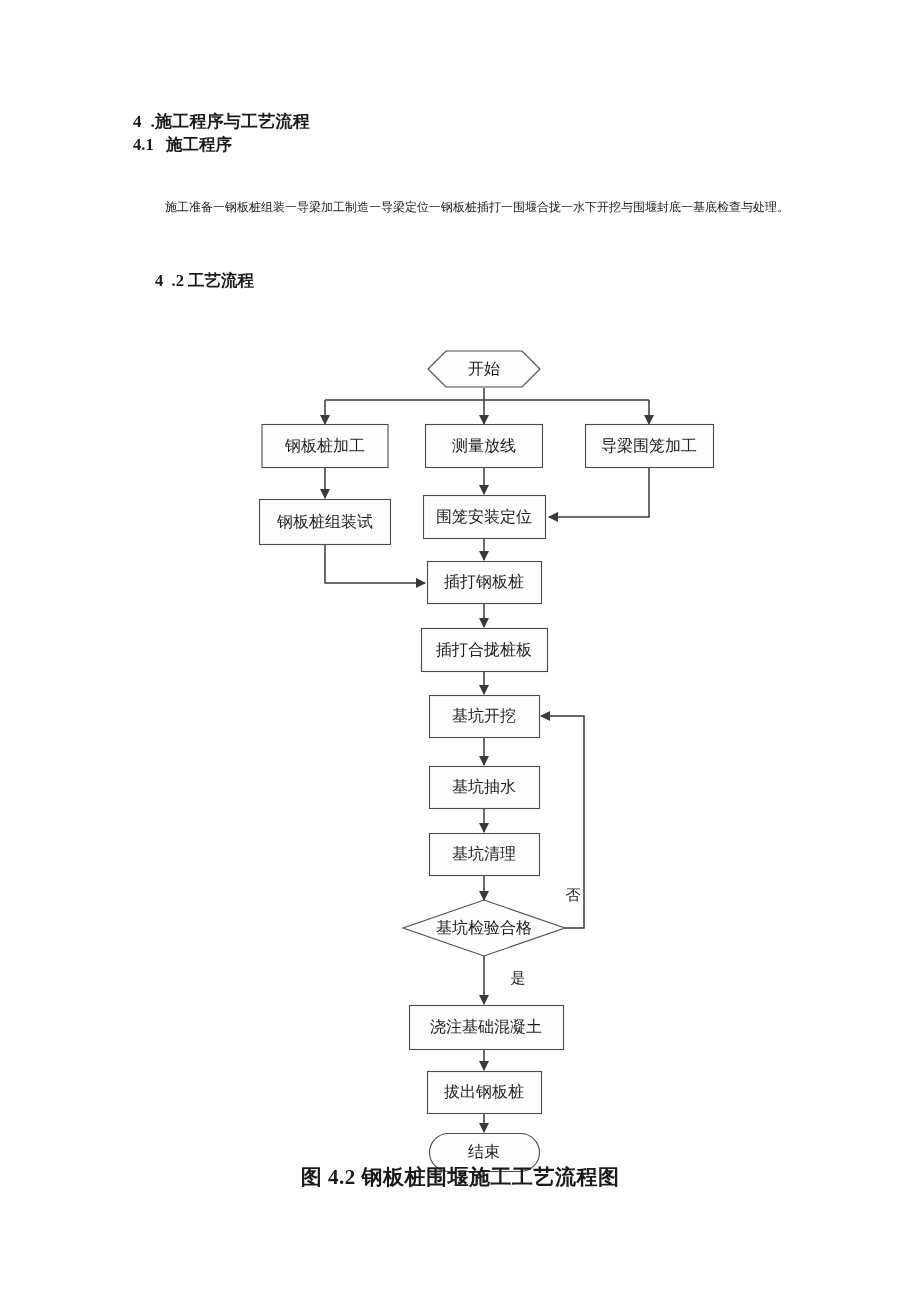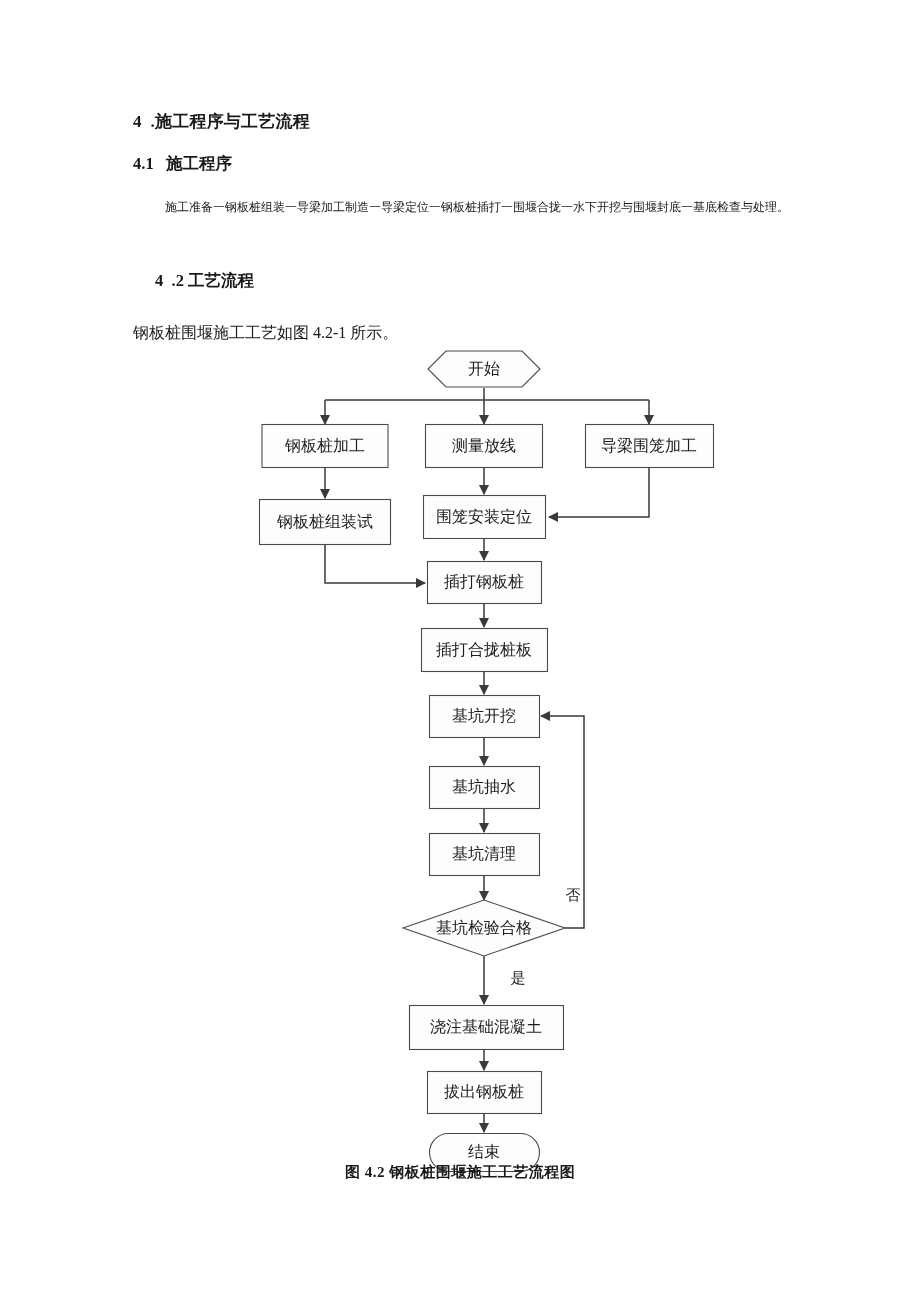--- a/index.html
+++ b/index.html
@@ -26,21 +26,21 @@
     left: 133px;
     top: 110px;
     font-size: 17px;
     font-weight: bold;
     letter-spacing: 0.2px;
     white-space: pre;
   }
   .h-sub1 {
     position: absolute;
     left: 133px;
-    top: 153px;
+    top: 134px;
     font-size: 16.5px;
     font-weight: bold;
     white-space: pre;
   }
   .h-sub2 {
     position: absolute;
     left: 143px;
     top: 270px;
     font-size: 16.5px;
     font-weight: bold;
@@ -64,21 +64,21 @@
     width: 660px;
     font-size: 16px;
     line-height: 30px;
   }
   .caption {
     position: absolute;
     left: 0;
     top: 1163px;
     width: 920px;
     text-align: center;
-    font-size: 15px;
+    font-size: 21px;
     font-weight: bold;
     letter-spacing: 0.5px;
   }
   .flow-wrap {
     position: absolute;
     left: 0;
     top: 0;
     width: 920px;
     height: 1301px;
     pointer-events: none;
@@ -115,21 +115,20 @@
 <div class="page">
 
   <div class="h-main">4  .施工程序与工艺流程</div>
 
   <div class="h-sub1">4.1   施工程序</div>
 
   <div class="para">施工准备一钢板桩组装一导梁加工制造一导梁定位一钢板桩插打一围堰合拢一水下开挖与围堰封底一基底检查与处理。</div>
 
   <div class="h-sub2">4  .2 工艺流程</div>
 
-  <div class="lead">钢板桩围堰施工工艺如图 4.2-1 所示。</div>
 
   <div class="flow-wrap">
     <svg width="920" height="1301" viewBox="0 0 920 1301" xmlns="http://www.w3.org/2000/svg">
       <defs>
         <marker id="arrow" viewBox="0 0 10 10" refX="9" refY="5" markerWidth="7" markerHeight="7" orient="auto-start-reverse">
           <path d="M 0 0 L 10 5 L 0 10 z" fill="#3a3a3a"></path>
         </marker>
       </defs>
 
       <g>

